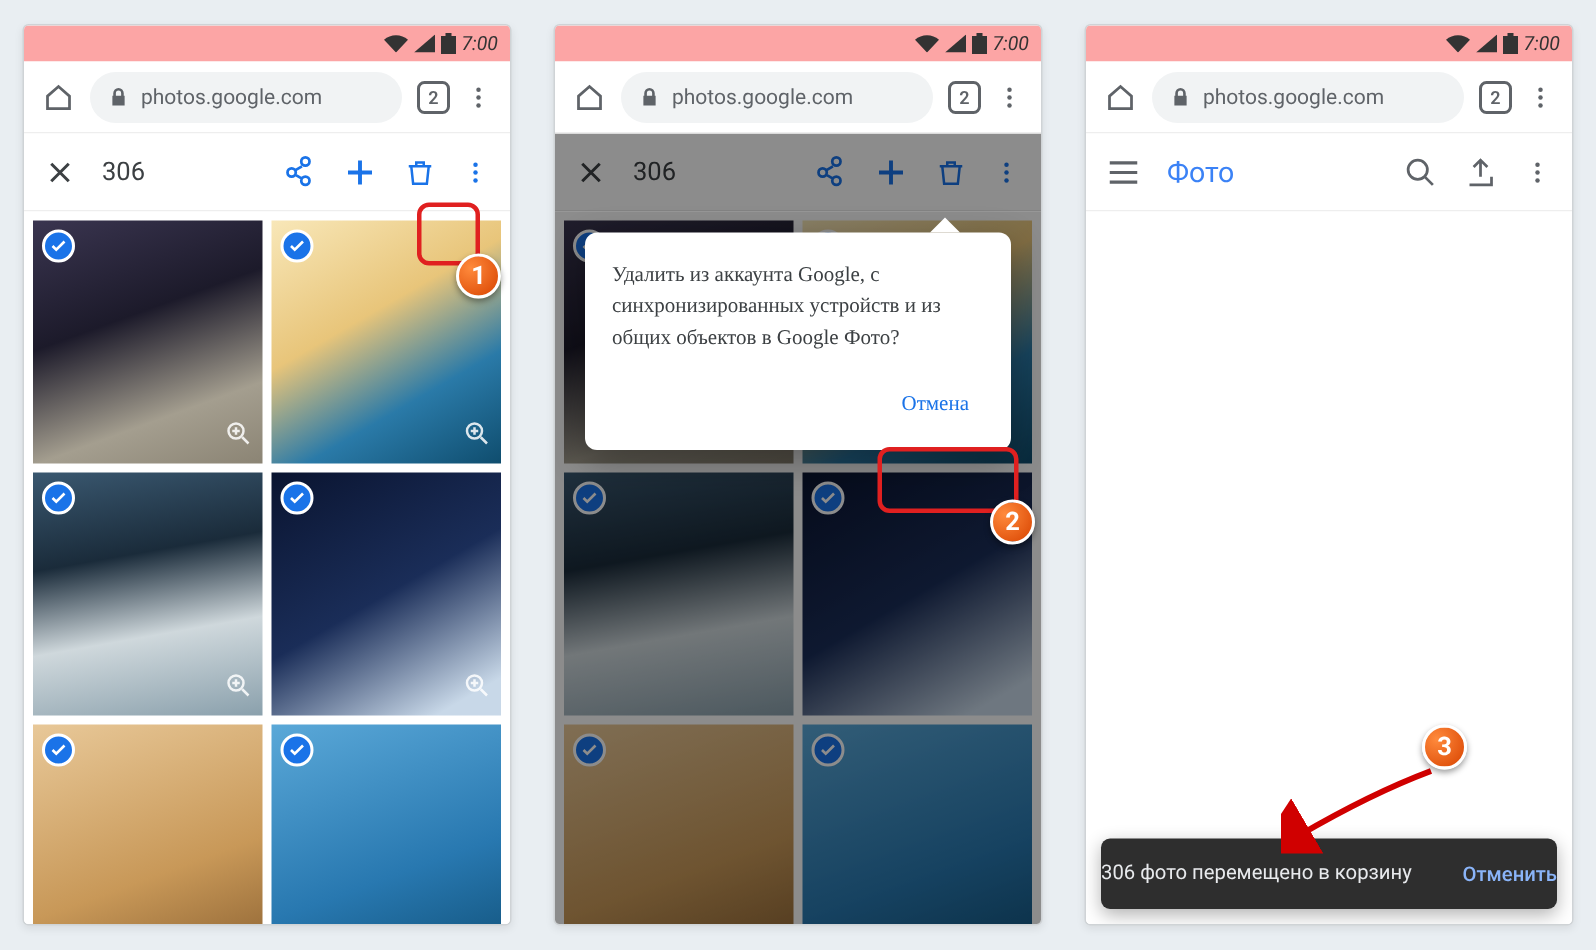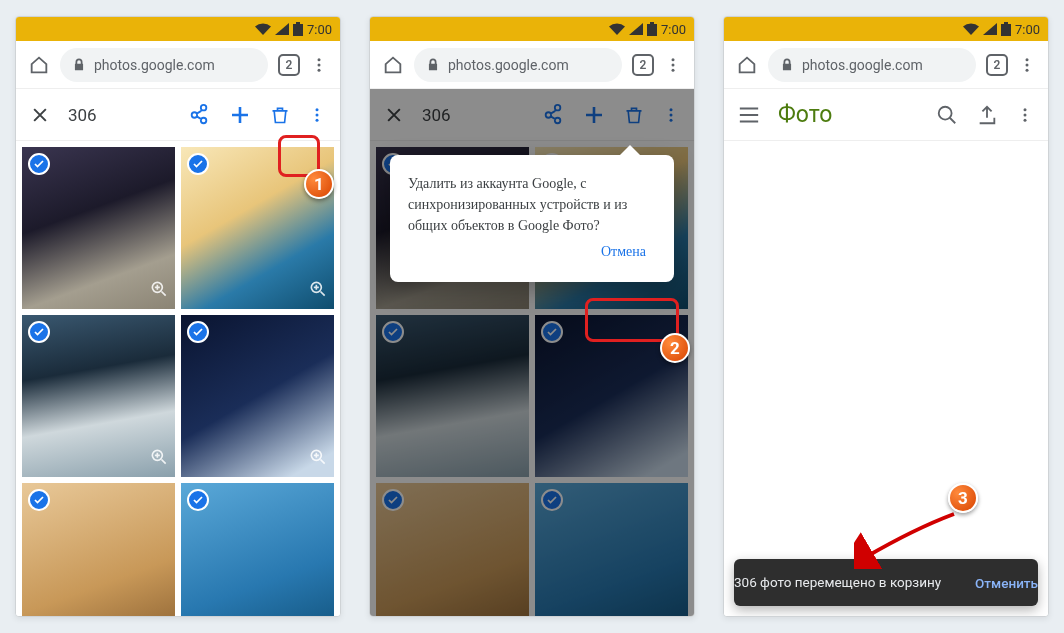--- a/index.html
+++ b/index.html
@@ -16,24 +16,24 @@
     background: #fff;
     border: 1px solid #cfd3d6;
     border-radius: 4px;
     box-shadow: 0 2px 6px rgba(0,0,0,0.08);
     display: flex; flex-direction: column;
     overflow: hidden;
     position: relative;
   }
   
   .statusbar {
-    height: 24px; background: #eab308;
+    height: 24px; background: #fca5a5;
     display: flex; justify-content: flex-end; align-items: center;
     gap: 4px; padding: 0 8px;
-    font-size: 13px; color: #333;
+    font-size: 13px; color: #333; font-style: italic;
   }
   .statusbar svg { display: block; }
   
   .chrome {
     height: 48px; display: flex; align-items: center; gap: 10px;
     padding: 0 12px; border-bottom: 1px solid #eee;
     background: #fff;
   }
   .urlbar {
     flex: 1; height: 34px; background: #f1f3f4; border-radius: 17px;
@@ -48,21 +48,21 @@
   
   .appbar {
     height: 52px; display: flex; align-items: center; gap: 18px;
     padding: 0 14px; background: #fff; border-bottom: 1px solid #eee;
     color: #1a73e8;
     justify-content: space-between;
   }
   .appbar.sel { color: #1a73e8; }
   .appbar .spacer { flex: 1; }
   .appbar .count { font-size: 17px; color: #3c4043; }
-  .appbar .title { font-size: 23px; color: #4d7c0f; }
+  .appbar .title { font-size: 19px; color: #3b82f6; }
   .appbar .dark { color: #5f6368; }
   
   .grid {
     flex: 1; display: grid;
     grid-template-columns: 1fr 1fr;
     grid-auto-rows: 162px;
     gap: 6px; padding: 6px;
     background: #fff;
     overflow: hidden;
   }
@@ -87,21 +87,21 @@
     background: #fff; border-radius: 8px; box-shadow: 0 8px 24px rgba(0,0,0,0.3);
     padding: 18px 18px 14px 18px;
     font-family: Liberation Serif, serif;
   }
   .dialog-pointer {
     position: absolute; top: -10px; right: 34px;
     width: 0; height: 0; border-left: 10px solid transparent;
     border-right: 10px solid transparent; border-bottom: 10px solid #fff;
   }
   .dialog-text { font-size: 14px; color: #3c4043; line-height: 1.5; }
-  .dialog-actions { display: flex; justify-content: flex-end; align-items: flex-start; }
+  .dialog-actions { display: flex; justify-content: flex-end; align-items: flex-start; margin-top: 18px; }
   .btn-flat { color: #1a73e8; font-size: 14px; font-weight: 500; padding: 8px 10px; }
   .btn-primary {
     background: #1a73e8; color: #fff; font-size: 14px; font-weight: 500;
     padding: 8px 18px; border-radius: 4px;
   }
   
   .snackbar {
     position: absolute; bottom: 10px; left: 10px; right: 10px;
     background: #2e2e2e; color: #e8eaed; border-radius: 6px;
     padding: 14px 0; display: flex; align-items: center;

